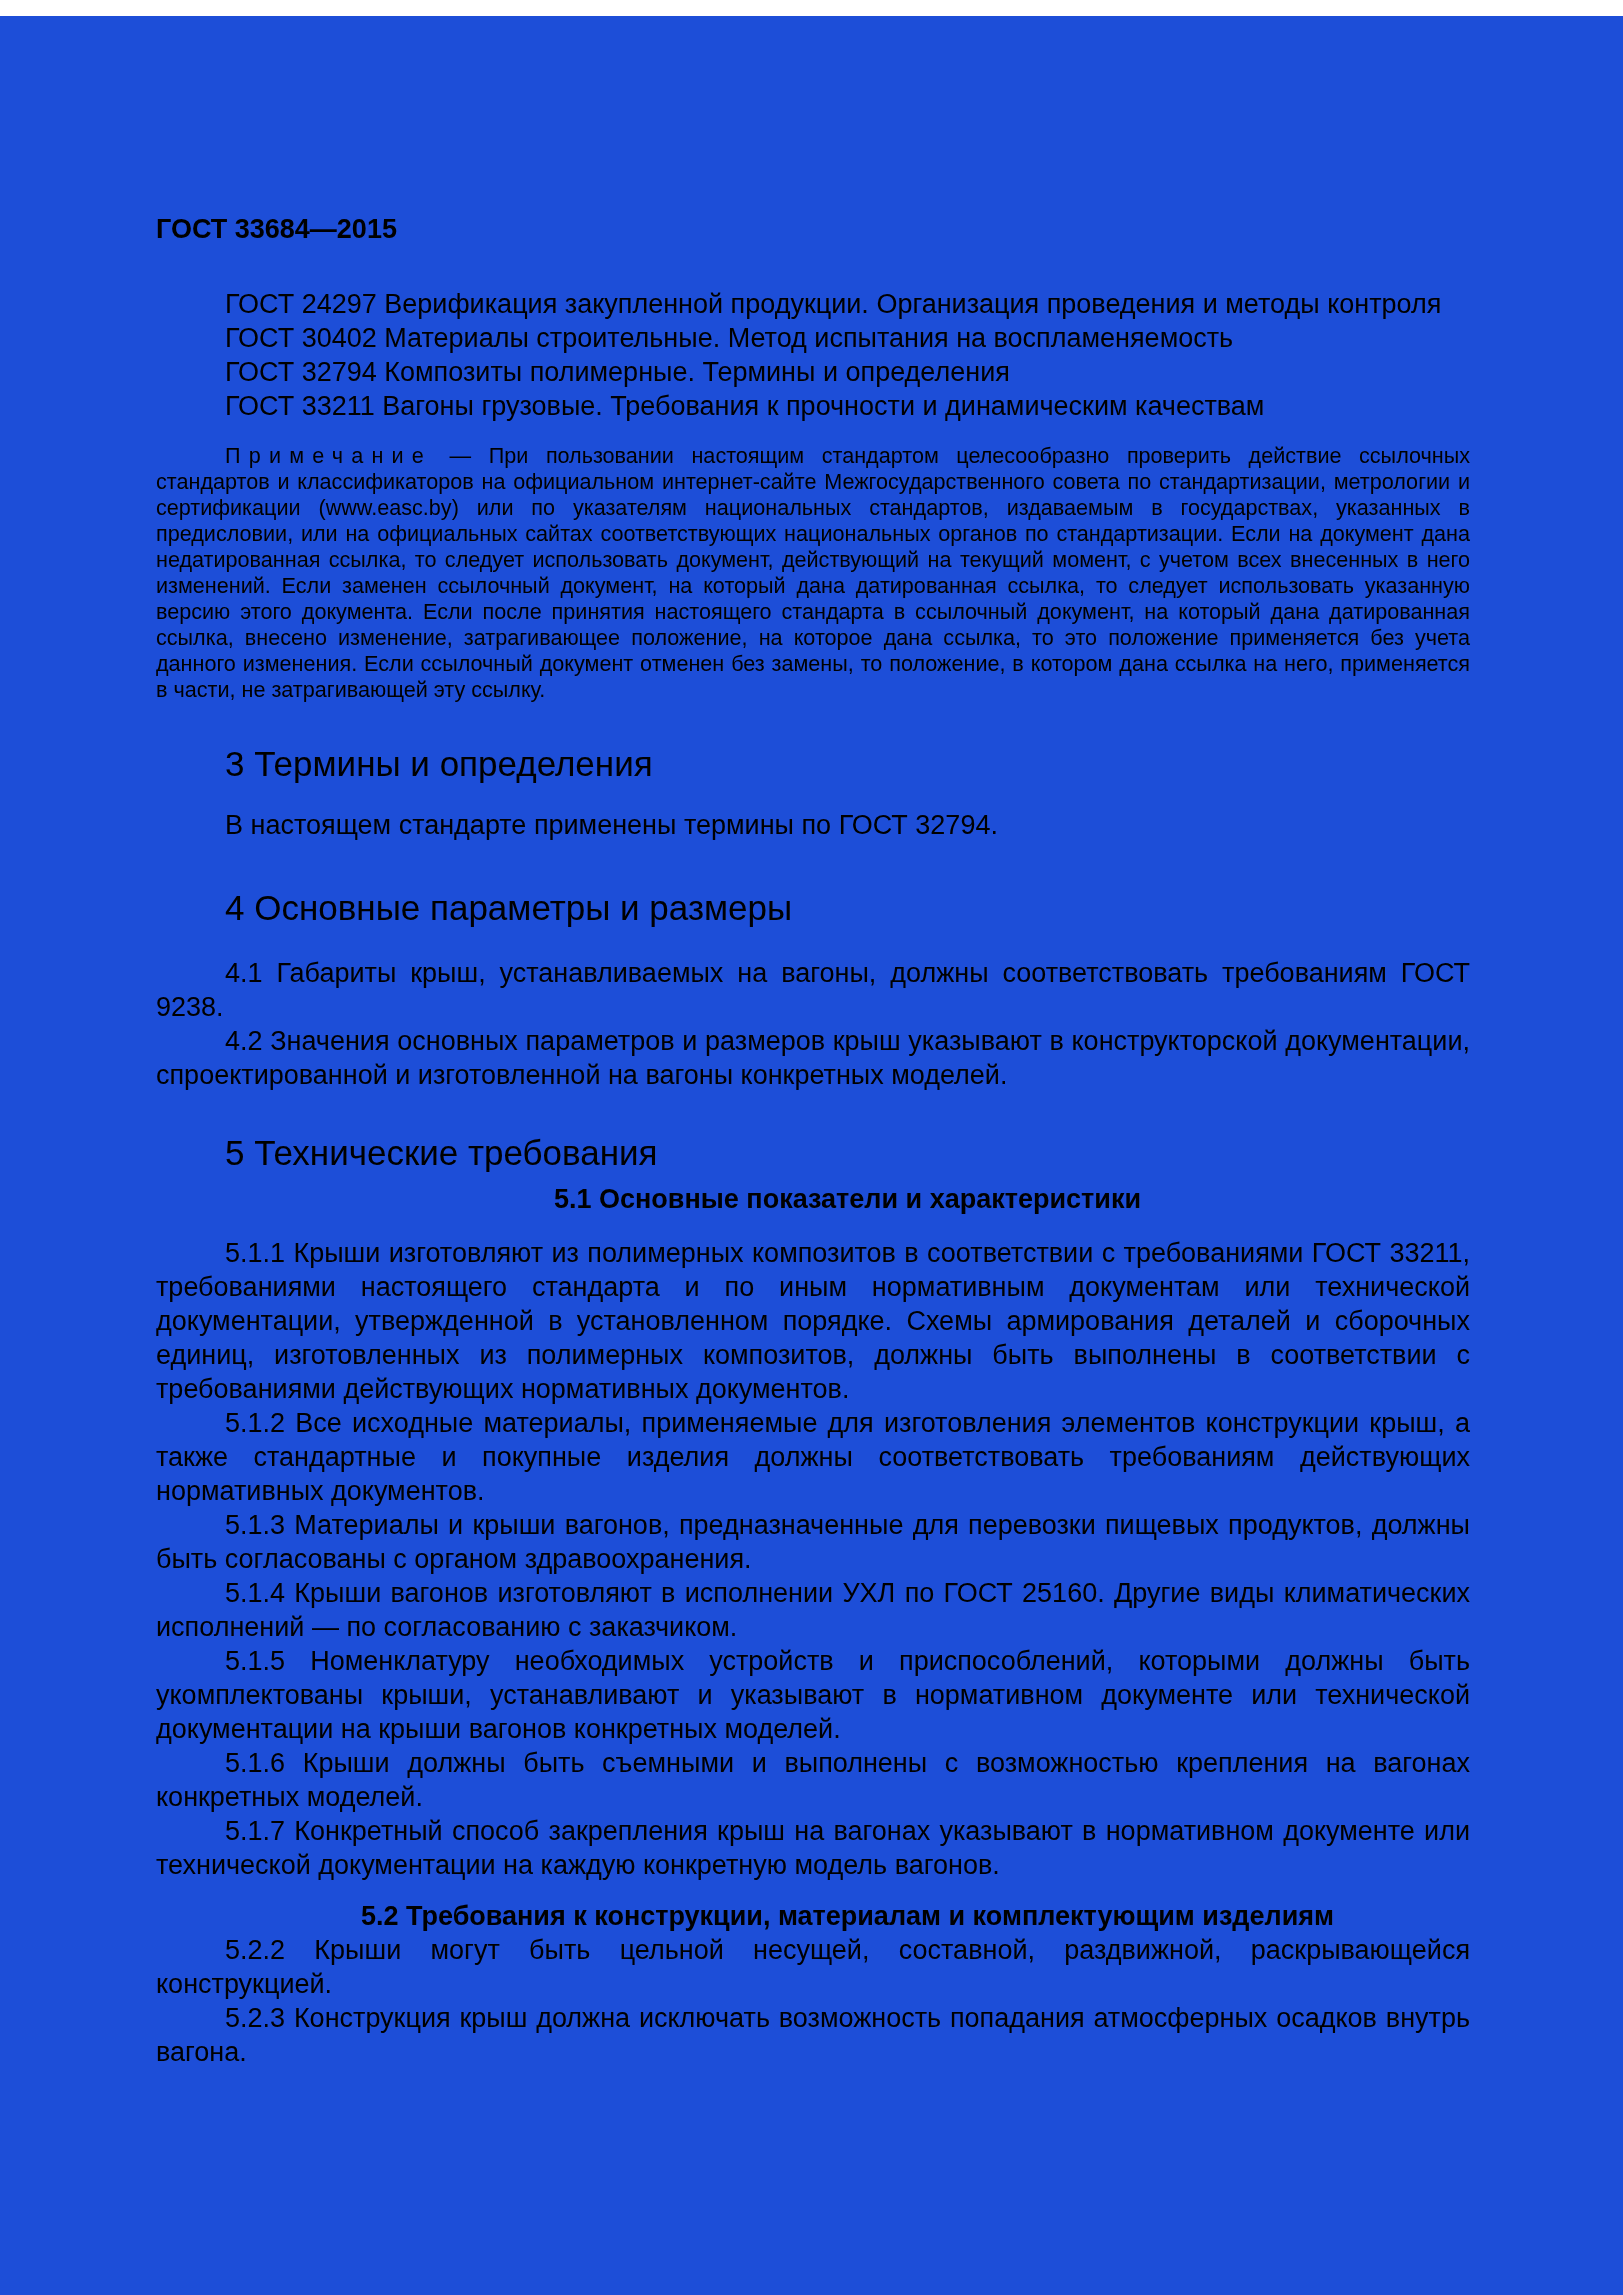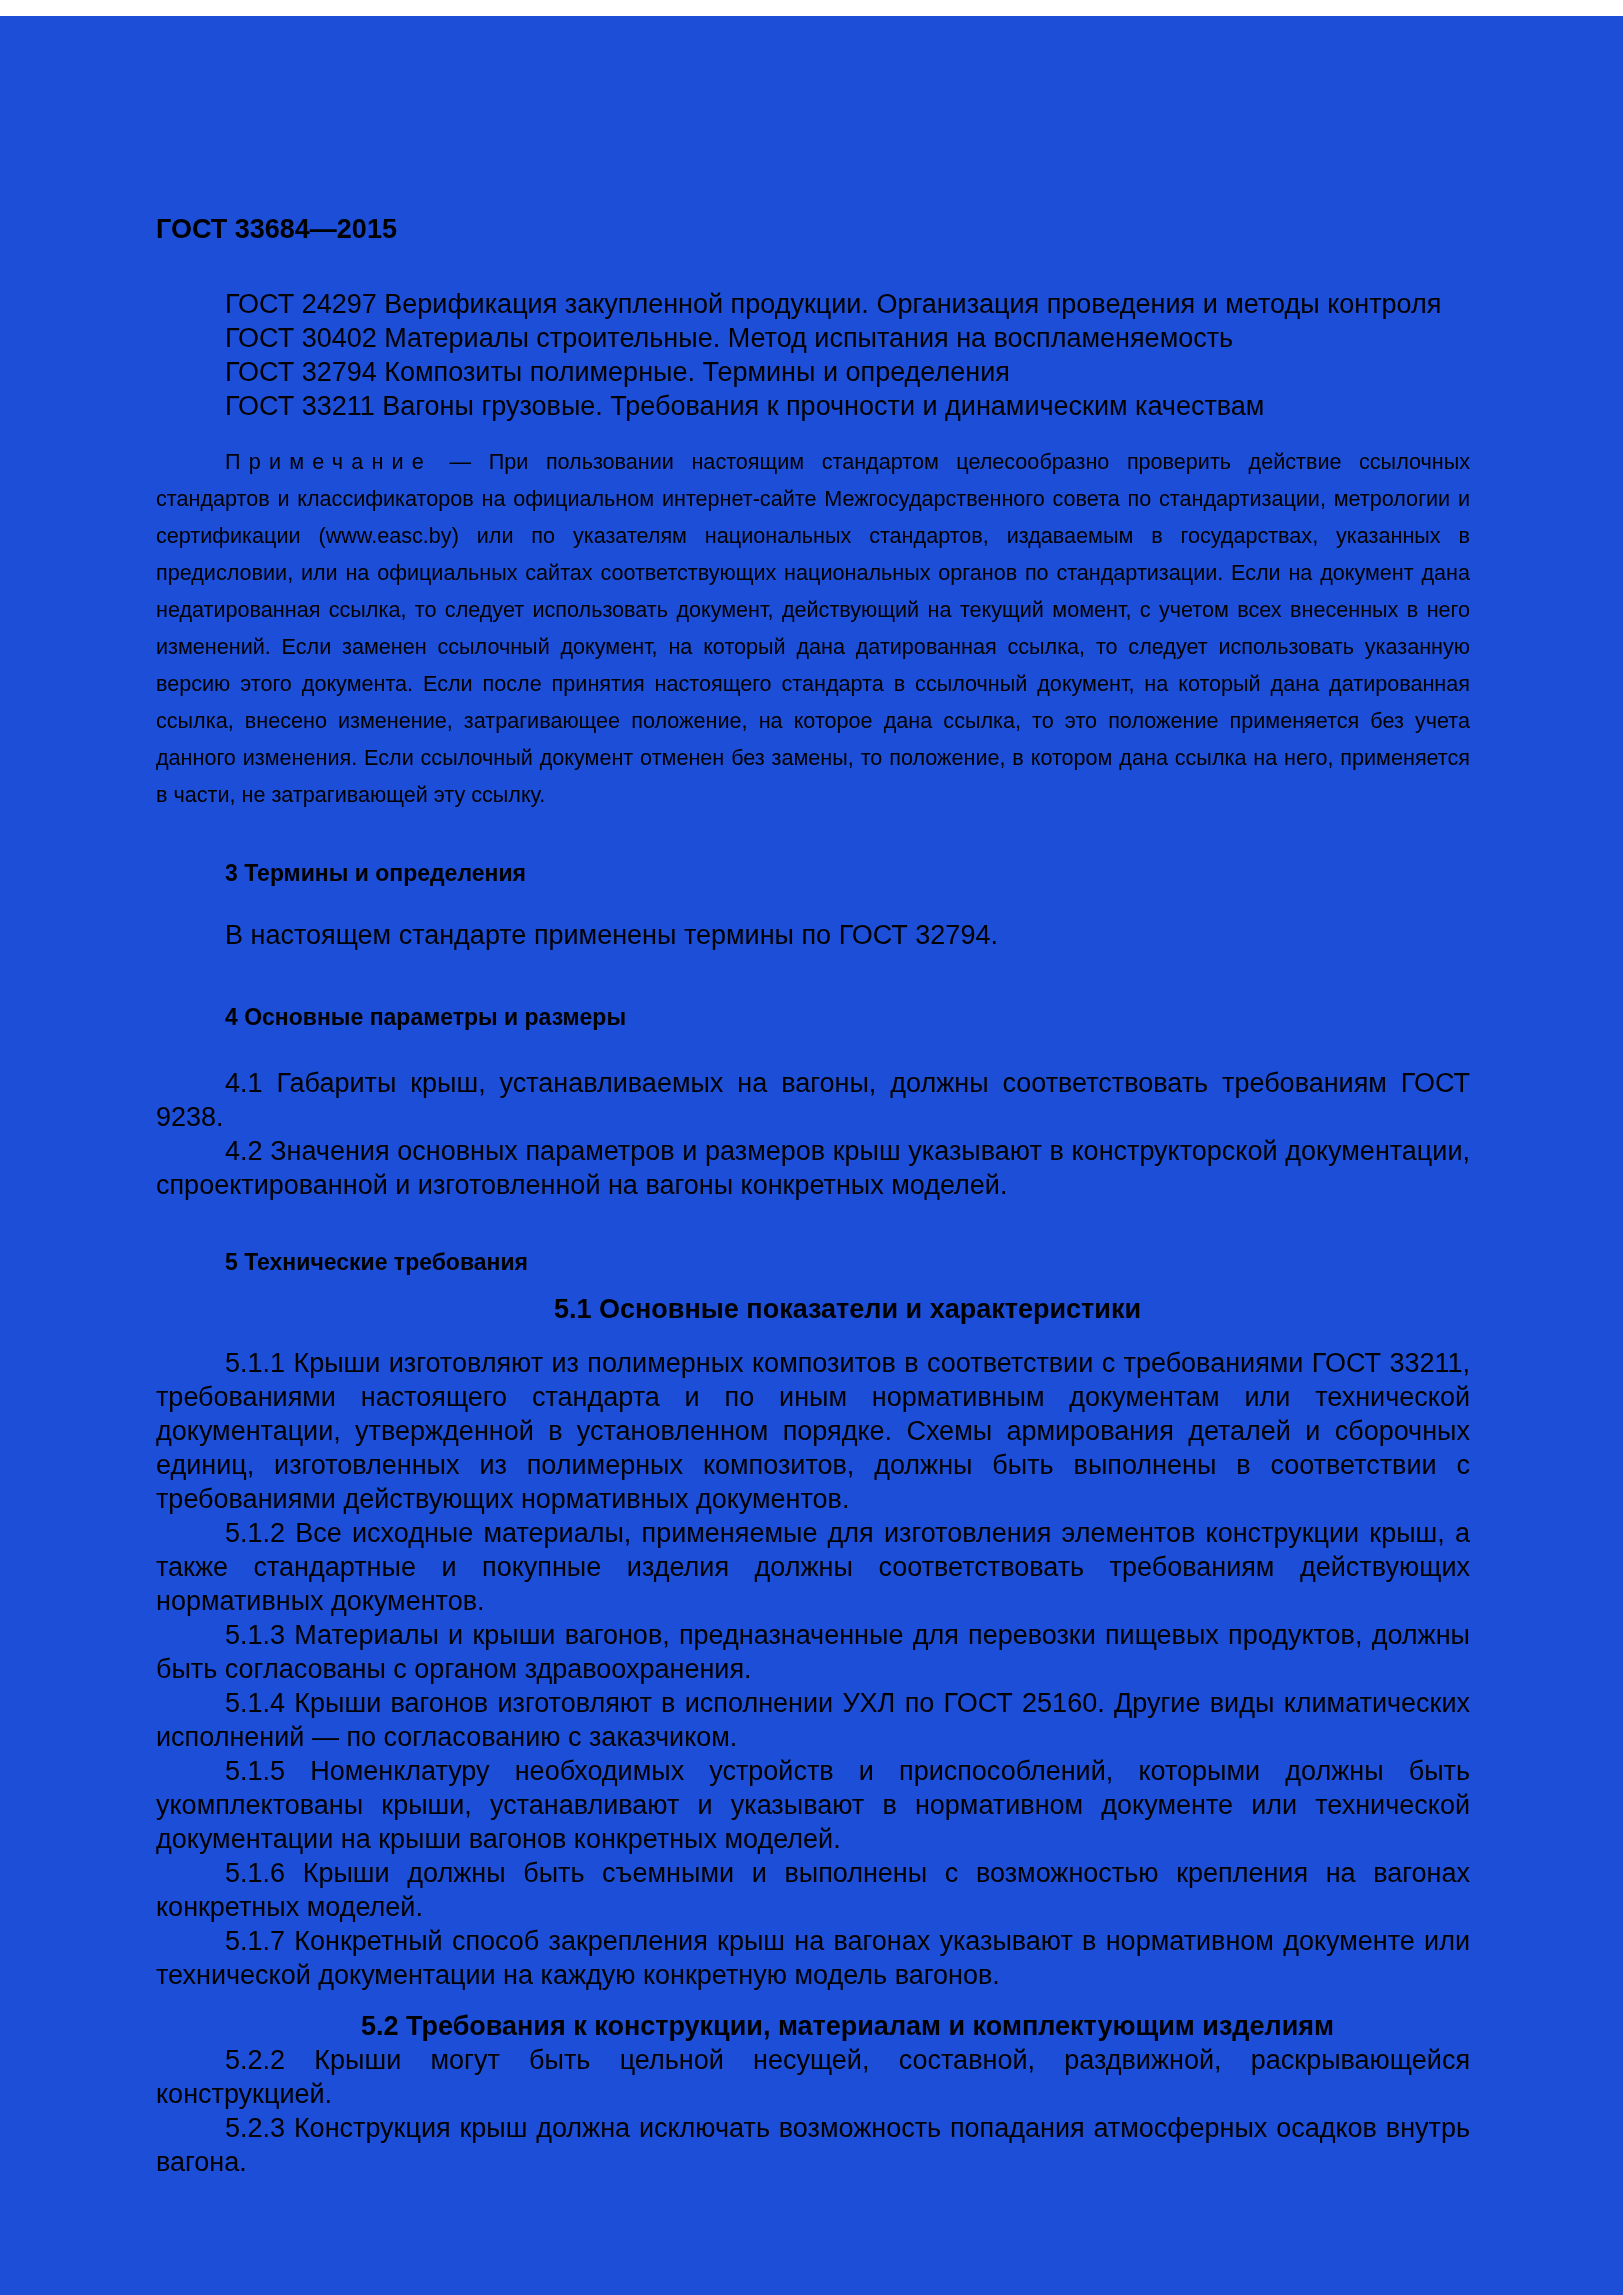--- a/index.html
+++ b/index.html
@@ -31,31 +31,31 @@
   .p {
     margin: 0;
     font-size: 27px;
     line-height: 34px;
     text-align: justify;
     text-indent: 69px;
   }
   .note {
     margin-top: 19.6px;
     font-size: 21.6px;
-    line-height: 37px;
+    line-height: 26px;
     text-align: justify;
     text-indent: 69px;
   }
   .note-label {
     letter-spacing: 0.38em;
   }
   .h2 {
-    font-size: 23px;
+    font-size: 35px;
     line-height: 37px;
-    font-weight: bold;
+    font-weight: normal;
     text-indent: 69px;
     text-align: left;
   }
   .h3 {
     font-size: 27px;
     line-height: 34px;
     font-weight: bold;
     text-indent: 69px;
     text-align: center;
   }

